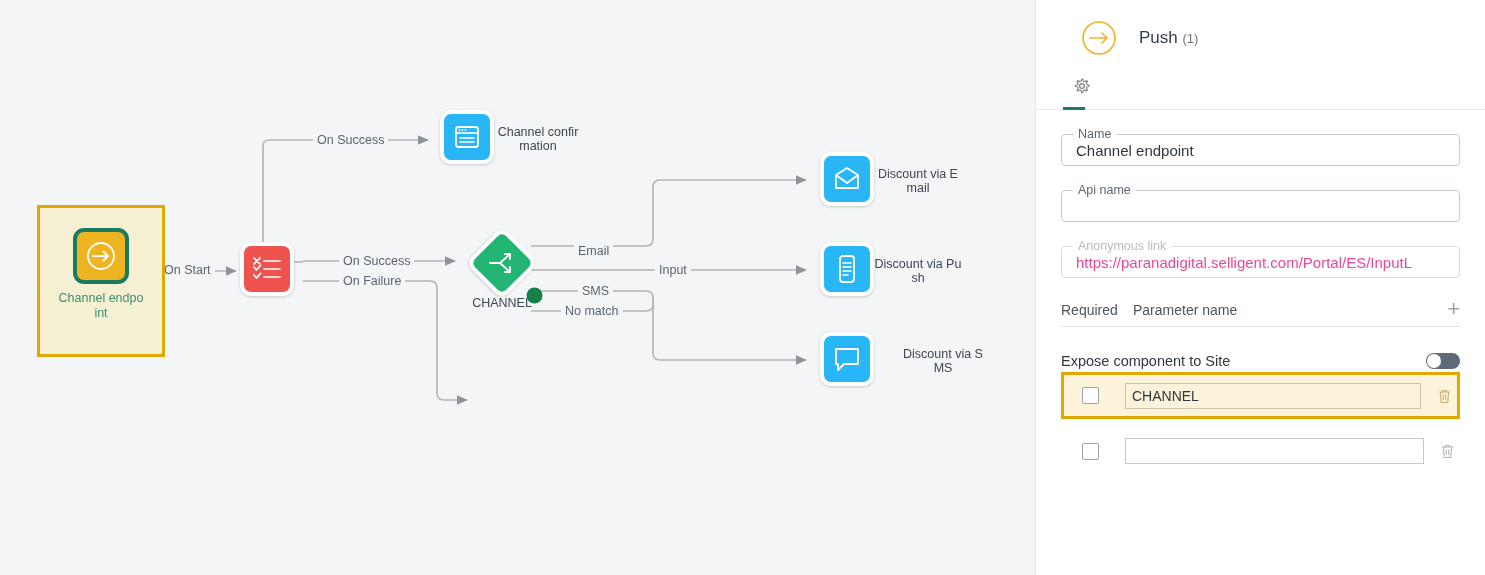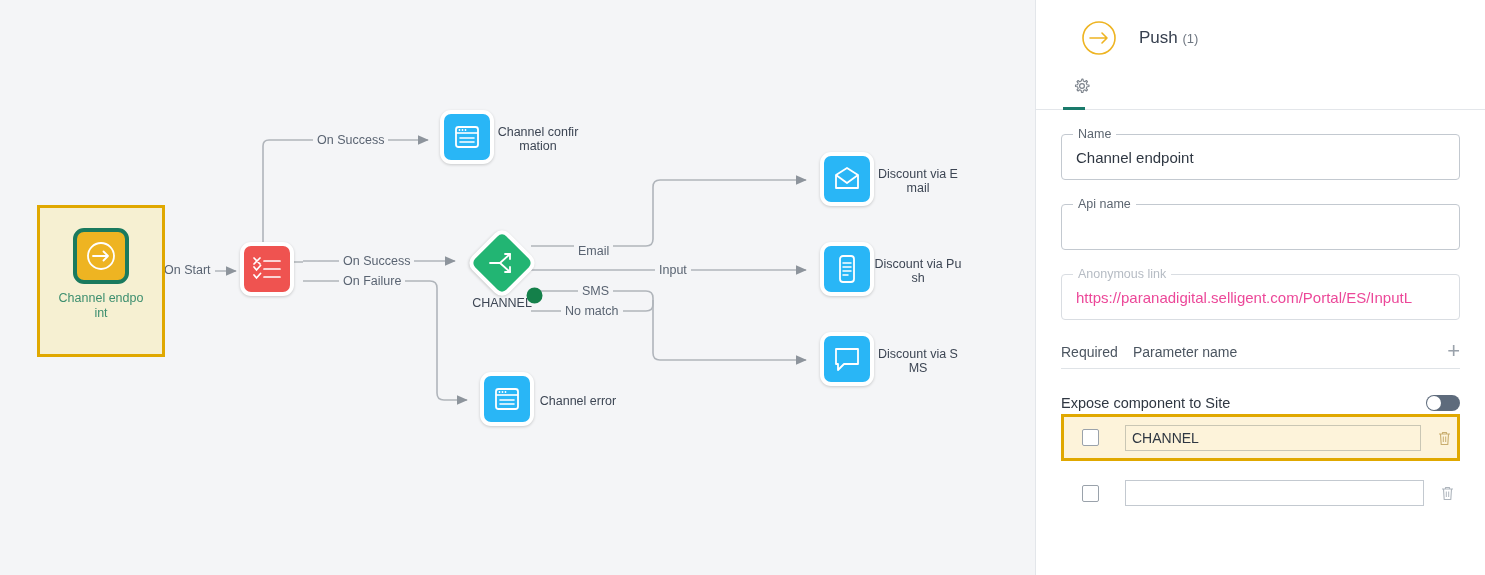--- a/index.html
+++ b/index.html
@@ -144,21 +144,21 @@
     cursor:pointer;
   }
   #tab-underline {
     position:absolute; left:27px; bottom:-1px;
     width:22px; height:3px; background:#1a7a6b;
   }
 
   .field {
     position:relative;
     margin:0 25px;
-    height:46px;
+    height:32px;
     border:1px solid #c3c9d0;
     border-radius:4px;
     margin-top:24px;
     display:flex; align-items:center;
     padding:7px 14px;
   }
   .field.disabled { border-color:#d9dde2; }
   .field-label {
     position:absolute; top:-8px; left:11px;
     background:#fff; padding:0 5px;
@@ -327,34 +327,20 @@
           <g stroke="#fff" stroke-width="1.8" fill="none" stroke-linecap="round" stroke-linejoin="round">
             <path d="M3,15 H13 L23,6 M13,15 L23,24"></path>
             <path d="M18,6 H23 V11 M18,24 H23 V19"></path>
           </g>
         </svg>
       </span>
     </div>
     <div class="node-label" style="margin-top:7px;">CHANNEL</div>
   </div>
 
-  <div class="node" style="left:480px; top:372px;">
-    <div class="node-box">
-      <span class="port"></span>
-      <svg width="28" height="28" viewBox="0 0 28 28">
-        <rect x="3" y="4" width="22" height="20" rx="2.5" fill="none" stroke="#fff" stroke-width="1.8"></rect>
-        <path d="M3,10 H25" stroke="#fff" stroke-width="1.6"></path>
-        <circle cx="6.5" cy="7" r="0.9" fill="#fff"></circle>
-          <circle cx="9.5" cy="7" r="0.9" fill="#fff"></circle>
-          <circle cx="12.5" cy="7" r="0.9" fill="#fff"></circle>
-        <path d="M7,15 H21 M7,19 H21" stroke="#fff" stroke-width="1.6" stroke-linecap="round"></path>
-      </svg>
-    </div>
-    <div class="node-label">Channel error</div>
-  </div>
 
   <div class="node" style="left:820px; top:152px;justify-content:space-between;">
     <div class="node-box">
       <span class="port"></span>
       <svg width="30" height="26" viewBox="0 0 30 26">
         <path d="M4,9 L15,2 L26,9 V22 H4 Z" fill="none" stroke="#fff" stroke-width="1.8" stroke-linejoin="round"></path>
         <path d="M4,9 L15,17 L26,9" fill="none" stroke="#fff" stroke-width="1.8" stroke-linejoin="round"></path>
       </svg>
     </div>
     <div class="node-label">Discount via Email</div>
@@ -364,21 +350,21 @@
     <div class="node-box">
       <span class="port"></span>
       <svg width="24" height="30" viewBox="0 0 24 30">
         <rect x="5" y="2" width="14" height="26" rx="3" fill="none" stroke="#fff" stroke-width="1.8"></rect>
         <path d="M8,9 H16 M8,13 H16 M8,17 H16 M8,21 H13" stroke="#fff" stroke-width="1.5" stroke-linecap="round"></path>
       </svg>
     </div>
     <div class="node-label">Discount via Push</div>
   </div>
 
-  <div class="node" style="left:820px; top:332px;">
+  <div class="node" style="left:820px; top:332px;gap:25px;">
     <div class="node-box">
       <span class="port"></span>
       <svg width="30" height="28" viewBox="0 0 30 28">
         <path d="M4,4 H26 V19 H12 L6,25 V19 H4 Z" fill="none" stroke="#fff" stroke-width="1.8" stroke-linejoin="round"></path>
       </svg>
     </div>
     <div class="node-label">Discount via SMS</div>
   </div>
 </div>
 

